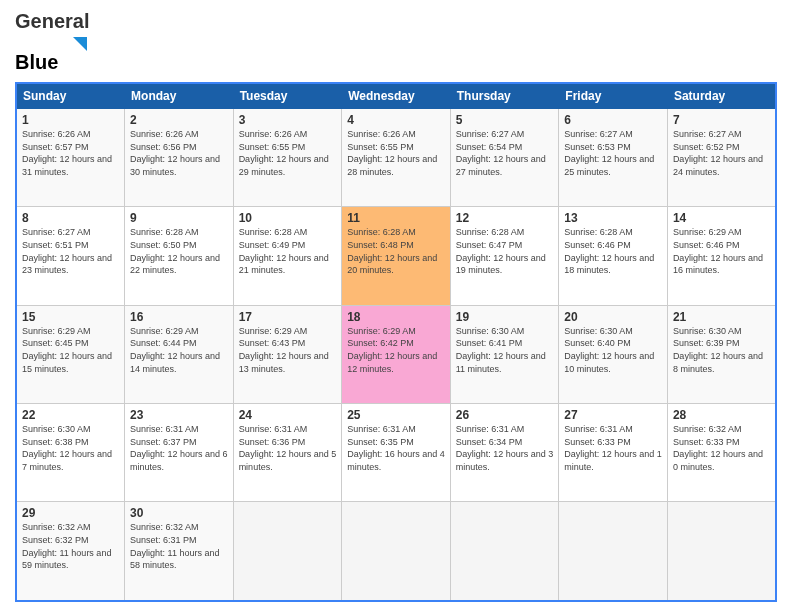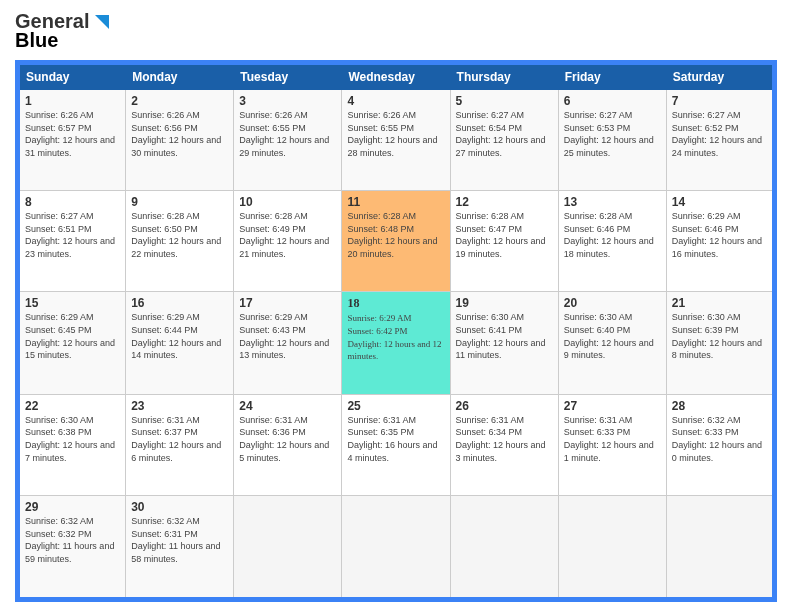--- a/index.html
+++ b/index.html
@@ -43,21 +43,21 @@
       font-weight: bold;
       color: #333;
       line-height: 1.1;
     }
     .location {
       font-size: 14px;
       color: #555;
     }
     .calendar {
       flex: 1;
-      border: 5px solid #3b82f6;
+      border: 2px solid #3b82f6;
       border-collapse: collapse;
       width: 100%;
       table-layout: fixed;
     }
     .calendar th {
       background: #1a5fa8;
       color: #fff;
       text-align: left;
       padding: 5px 6px;
       font-size: 12px;
@@ -92,21 +92,21 @@
       background: #f5f5f5 !important;
     }
   </style>
 </head>
 <body>
 
 <div class="page">
   <div class="header">
     <div class="logo-area">
       <div class="logo">
-        <div style="display:flex;align-items:flex-end;">
+        <div style="display:flex;align-items:flex-end;flex-direction:column;">
           <span style="font-size:20px;font-weight:bold;color:#333;">General</span>
           <svg width="22" height="22" viewBox="0 0 22 22">
             <polygon points="6,4 20,4 20,18" fill="#1a8cd8"></polygon>
           </svg>
         </div>
         <span style="font-size:20px;font-weight:bold;color:#000000;margin-top:-4px;">Blue</span>
       </div>
     </div>
     <div class="title-area">
       <div class="month-title"></div>
@@ -193,31 +193,31 @@
             <div class="day-info"><span>Sunrise: 6:29 AM</span><br><span>Sunset: 6:45 PM</span><br><span>Daylight: 12 hours and 15 minutes.</span></div>
           </td>
           <td style="background: rgb(249, 249, 249);">
             <span class="day-num">16</span>
             <div class="day-info"><span>Sunrise: 6:29 AM</span><br><span>Sunset: 6:44 PM</span><br><span>Daylight: 12 hours and 14 minutes.</span></div>
           </td>
           <td style="background: rgb(249, 249, 249);">
             <span class="day-num">17</span>
             <div class="day-info"><span>Sunrise: 6:29 AM</span><br><span>Sunset: 6:43 PM</span><br><span>Daylight: 12 hours and 13 minutes.</span></div>
           </td>
-          <td style="background: #5eead4; font-family: Liberation Serif, serif;">
+          <td style="background: #f9a8d4;">
             <span class="day-num">18</span>
             <div class="day-info"><span>Sunrise: 6:29 AM</span><br><span>Sunset: 6:42 PM</span><br><span>Daylight: 12 hours and 12 minutes.</span></div>
           </td>
           <td style="background: rgb(249, 249, 249);">
             <span class="day-num">19</span>
             <div class="day-info"><span>Sunrise: 6:30 AM</span><br><span>Sunset: 6:41 PM</span><br><span>Daylight: 12 hours and 11 minutes.</span></div>
           </td>
           <td style="background: rgb(249, 249, 249);">
             <span class="day-num">20</span>
-            <div class="day-info"><span>Sunrise: 6:30 AM</span><br><span>Sunset: 6:40 PM</span><br><span>Daylight: 12 hours and 9 minutes.</span></div>
+            <div class="day-info"><span>Sunrise: 6:30 AM</span><br><span>Sunset: 6:40 PM</span><br><span>Daylight: 12 hours and 10 minutes.</span></div>
           </td>
           <td style="background: rgb(249, 249, 249);">
             <span class="day-num">21</span>
             <div class="day-info"><span>Sunrise: 6:30 AM</span><br><span>Sunset: 6:39 PM</span><br><span>Daylight: 12 hours and 8 minutes.</span></div>
           </td>
         </tr>
         <tr style="background: rgb(255, 255, 255);">
           <td style="background: rgb(255, 255, 255);">
             <span class="day-num">22</span>
             <div class="day-info"><span>Sunrise: 6:30 AM</span><br><span>Sunset: 6:38 PM</span><br><span>Daylight: 12 hours and 7 minutes.</span></div>

